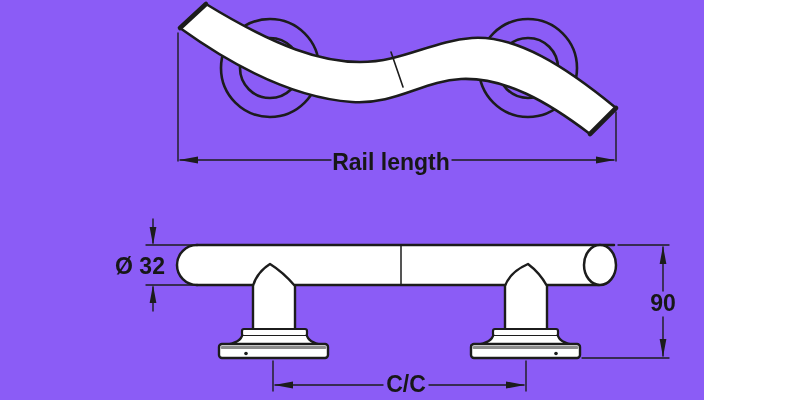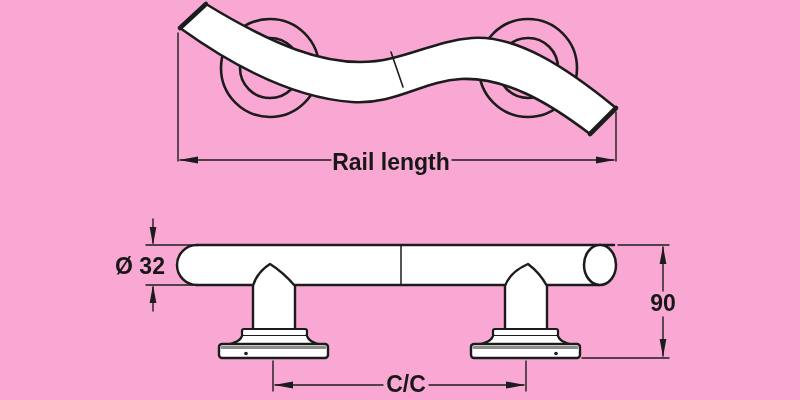--- a/index.html
+++ b/index.html
@@ -2,23 +2,23 @@
 <html><head>
 <meta charset="utf-8">
 <style>
   html, body {
     margin: 0;
     padding: 0;
     background: #ffffff;
   }
   .canvas {
     position: relative;
-    width: 800px;
+    width: 704px;
     height: 400px;
-    background: #f9a8d4;
+    background: #8b5cf6;
     overflow: hidden;
   }
   svg { display: block; }
   .dim-text {
     font-family: "Liberation Sans", sans-serif;
     font-weight: bold;
     font-size: 23px;
     fill: #171717;
   }
 </style>

